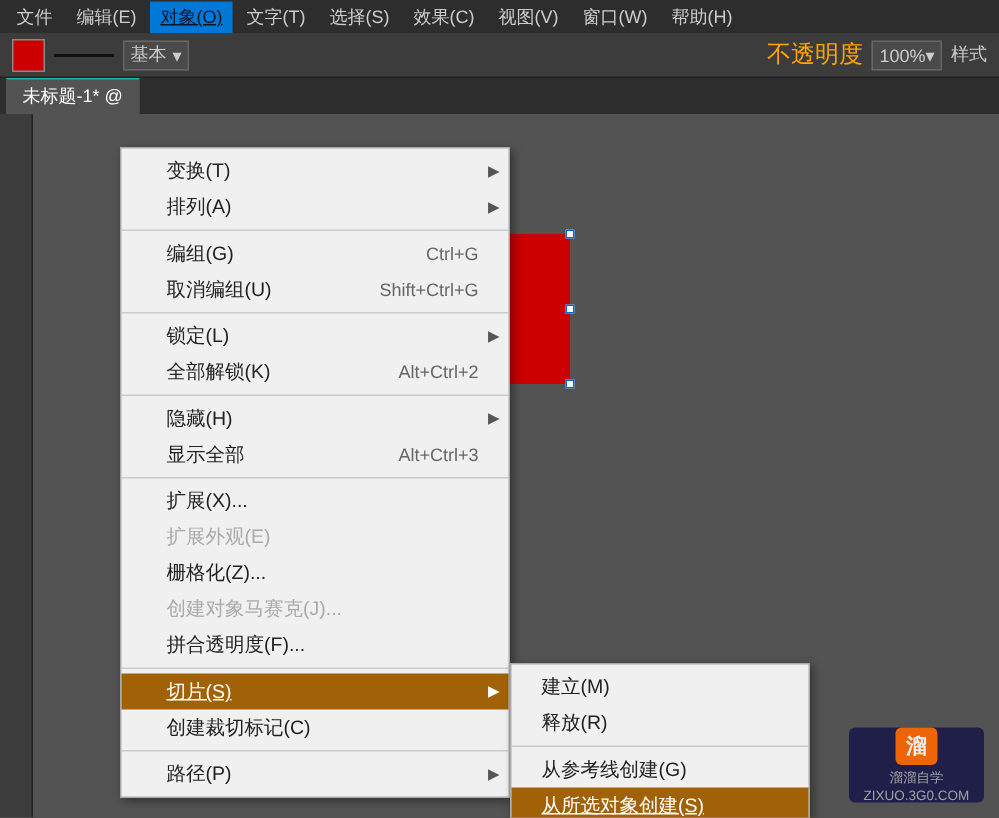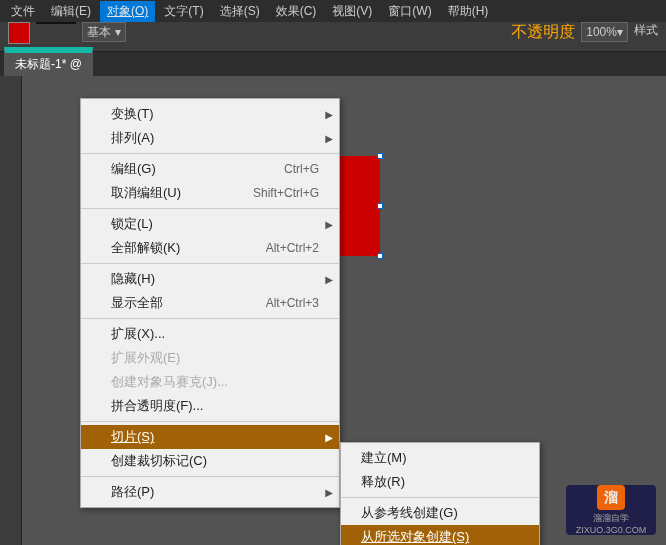--- a/index.html
+++ b/index.html
@@ -27,30 +27,31 @@
     }
     .menu-item {
       color: #cccccc;
       padding: 2px 7px;
       font-size: 12px;
       cursor: pointer;
       white-space: nowrap;
     }
     .menu-item:hover, .menu-item.active {
       background: #0078d7;
-      color: #e5e5e5;
+      color: #0f172a;
       text-decoration: underline;
     }
 
     
     .toolbar {
       width: 100%;
       height: 30px;
       background: #3c3c3c;
       display: flex;
+      align-items: center;
       padding: 0 8px;
       gap: 6px;
       border-bottom: 1px solid #222;
     }
     .toolbar-color-box {
       width: 22px;
       height: 22px;
       background: #cc0000;
       border: 1px solid #888;
       flex-shrink: 0;
@@ -101,21 +102,21 @@
       background: #2d2d2d;
       display: flex;
       align-items: flex-end;
       padding-left: 4px;
     }
     .tab {
       background: #3c3c3c;
       color: #bbb;
       font-size: 12px;
       padding: 3px 10px;
-      border-top: 6px solid #14b8a6;
+      border-top: 1px solid #14b8a6;
       border-left: 1px solid #555;
       border-right: 1px solid #555;
       cursor: pointer;
     }
     .tab.active {
       background: #535353;
       color: #fff;
     }
 
     
@@ -375,20 +376,23 @@
         <span>显示全部</span>
         <span class="menu-shortcut">Alt+Ctrl+3</span>
       </div>
       <div class="menu-separator"></div>
       <div class="menu-row">
         <span>扩展(X)...</span>
       </div>
       <div class="menu-row disabled">
         <span>扩展外观(E)</span>
       </div>
+      <div class="menu-row">
+        <span>栅格化(Z)...</span>
+      </div>
       <div class="menu-row disabled">
         <span>创建对象马赛克(J)...</span>
       </div>
       <div class="menu-row">
         <span>拼合透明度(F)...</span>
       </div>
       <div class="menu-separator"></div>
       <div class="menu-row highlighted">
         <span>切片(S)</span>
         <span class="menu-arrow">▶</span>

